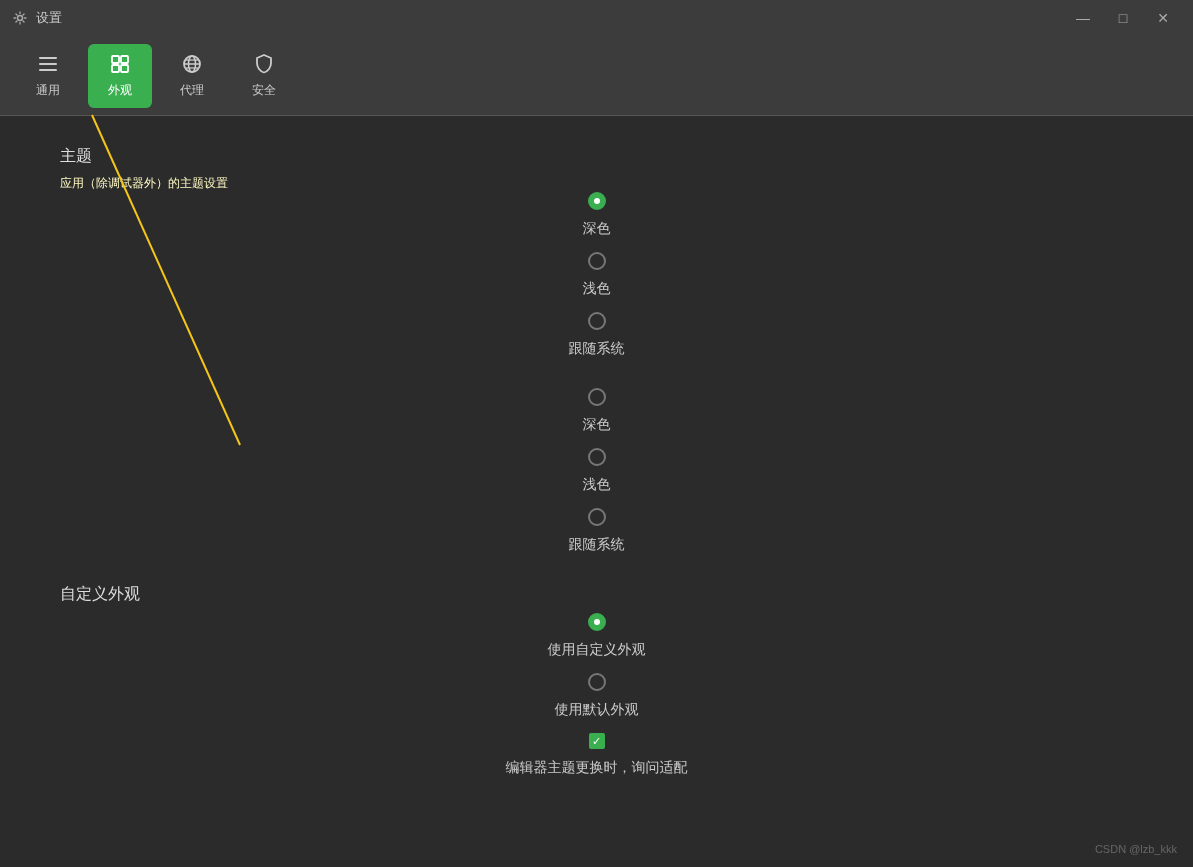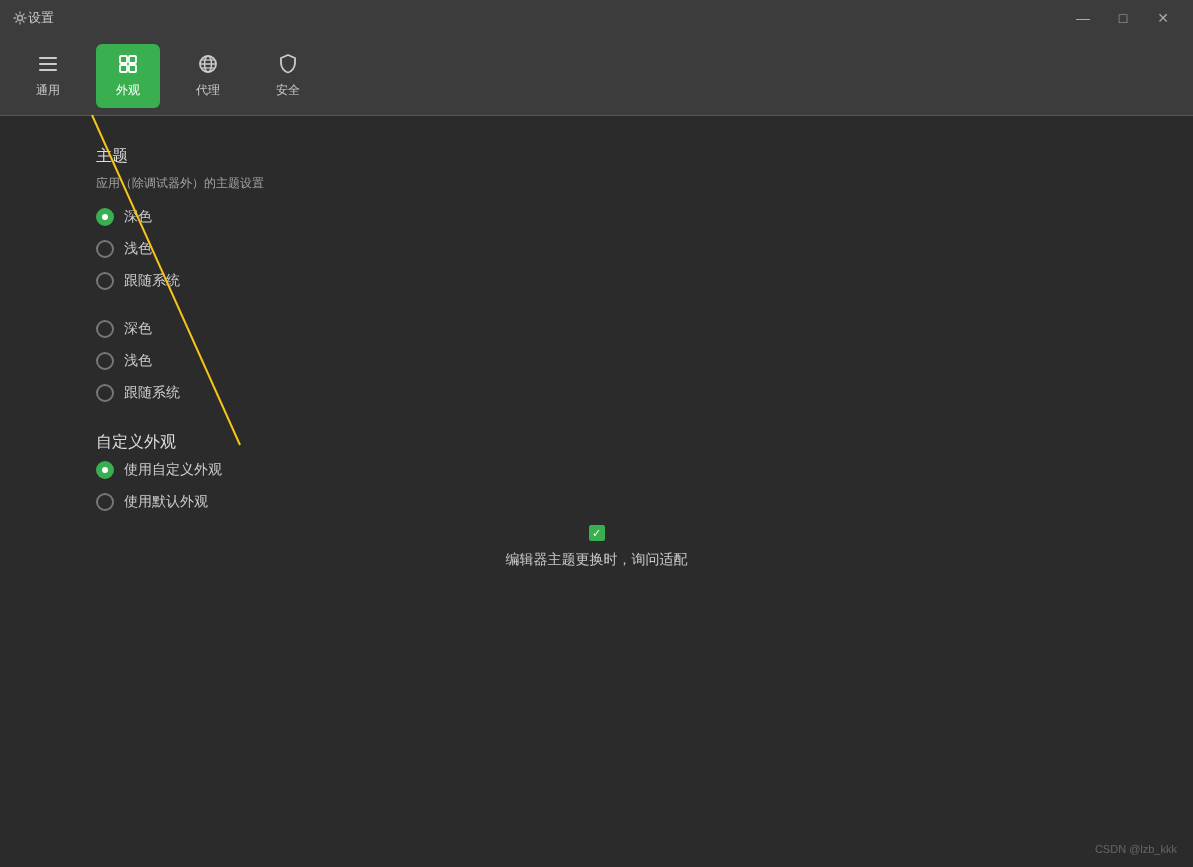--- a/index.html
+++ b/index.html
@@ -22,20 +22,21 @@
       display: flex;
       align-items: center;
       justify-content: space-between;
       padding: 0 12px;
       user-select: none;
     }
 
     .title-bar-left {
       display: flex;
       align-items: center;
+      gap: 8px;
     }
 
     .title-bar-icon {
       width: 16px;
       height: 16px;
       display: flex;
       align-items: center;
       justify-content: center;
     }
 
@@ -63,21 +64,21 @@
     }
 
     
     .toolbar {
       width: 100%;
       height: 80px;
       background: #3c3c3c;
       display: flex;
       align-items: center;
       padding: 8px 16px;
-      gap: 16px;
+      gap: 8px;
       border-bottom: 1px solid #555;
     }
 
     .tab-item {
       display: flex;
       flex-direction: column;
       align-items: center;
       justify-content: center;
       width: 64px;
       height: 64px;
@@ -104,49 +105,49 @@
       font-size: 12px;
       color: #ccc;
     }
 
     .tab-item.active .tab-label {
       color: white;
     }
 
     
     .main-content {
-      padding: 30px 96px;
+      padding: 30px 60px;
       width: 100%;
     }
 
     
     .section {
       margin-bottom: 30px;
     }
 
     .section-title {
       font-size: 16px;
       color: #ddd;
       margin-bottom: 8px;
       font-weight: 500;
     }
 
     .section-subtitle {
       font-size: 12px;
-      color: #a3a3a3;
-      margin-bottom: 16px;
+      color: #fef9c3;
     }
 
     
     .radio-item {
       display: flex;
       align-items: center;
       gap: 10px;
       margin-bottom: 14px;
       cursor: pointer;
+      flex-direction: column;
     }
 
     .radio-circle {
       width: 18px;
       height: 18px;
       border-radius: 50%;
       border: 2px solid #777;
       display: flex;
       align-items: center;
       justify-content: center;

